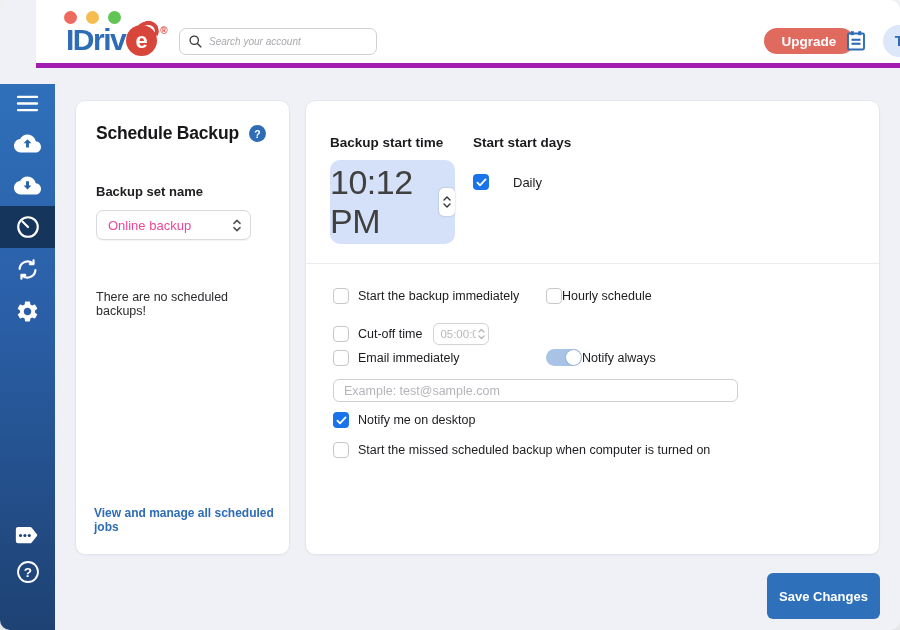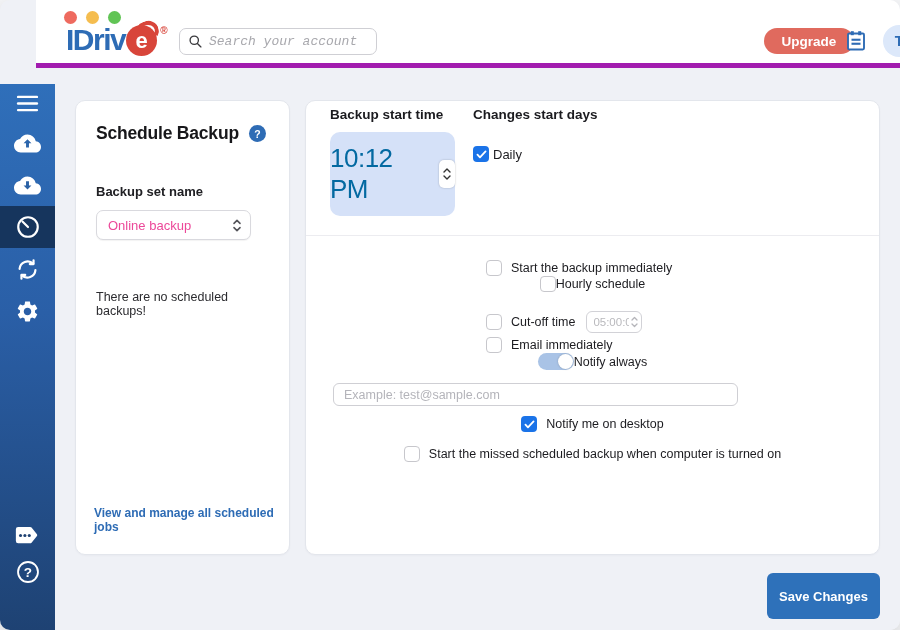--- a/index.html
+++ b/index.html
@@ -40,22 +40,22 @@
     transform:rotate(-18deg);
   }
   .logo-reg { color:#d8453a; font-size:10px; font-weight:700; margin-left:3px; margin-top:2px; }
 
   .search {
     position:absolute; left:143px; top:28px; width:198px; height:27px;
     border:1px solid #cfcfd4; border-radius:7px; background:#fff;
     display:flex; align-items:center; padding:0 8px; gap:6px;
   }
   .search input {
-    border:none; outline:none; flex:1; font-size:13px; background:transparent;
-    font-style:italic; color:#0369a1; font-family:Liberation Mono, monospace; min-width:0;
+    border:none; outline:none; flex:1; font-size:10px; background:transparent;
+    font-style:italic; color:#0369a1; font-family:Liberation Sans, sans-serif; min-width:0;
   }
   .search input::placeholder { color:#a8a8ad; font-style:italic; }
 
   .upgrade-btn {
     position:absolute; left:728px; top:28px; width:90px; height:26px;
     border:none; border-radius:13px; background:#e06a5e; color:#fff;
     font-size:13.5px; font-weight:700; font-family:inherit; cursor:pointer;
     display:flex; align-items:center; justify-content:center;
   }
   .cal-btn {
@@ -110,55 +110,55 @@
     display:flex; align-items:center; padding:0 8px 0 11px; cursor:pointer;
   }
   .select-value { flex:1; font-size:13px; color:#ec4899; }
   .empty-msg { margin-top:50px; font-size:12.5px; color:#2b2b2f; }
   .manage-link {
     position:absolute; left:18px; bottom:20px; font-size:12px; font-weight:700;
     color:#2e6cb5; text-decoration:none; cursor:pointer;
   }
 
   
-  .top-row { display:flex; align-items:flex-start; padding:6px 24px 0 24px; }
+  .top-row { display:flex; align-items:flex-start; padding:34px 24px 0 24px; }
   .time-col { width:143px; }
   .days-col { flex:1; }
   .section-label { font-size:13.5px; font-weight:700; color:#1b1b1f; }
   .time-picker {
     margin-top:10px; width:125px; height:84px; background:#d5e1f8; border-radius:10px;
     display:flex; align-items:center; justify-content:center; gap:6px; cursor:pointer;
   }
-  .time-value { font-size:26px; color:#0369a1; letter-spacing:-.5px; }
+  .time-value { font-size:34px; color:#404040; letter-spacing:-.5px; }
   .stepper {
     width:16px; height:28px; background:#fff; border-radius:5px;
     box-shadow:0 0 2px rgba(0,0,0,.25);
     display:flex; flex-direction:column; align-items:center; justify-content:center; gap:2px;
     cursor:pointer; flex:none;
   }
-  .daily-row { margin-top:24px; display:flex; align-items:center; gap:4px; }
+  .daily-row { margin-top:24px; display:flex; align-items:center; gap:24px; }
   .checkbox {
     width:16px; height:16px; border-radius:4px; border:1.5px solid #c7c7cc; background:#fff;
     cursor:pointer; flex:none;
   }
   .checkbox.checked {
     background:#1a73e8; border:none;
     display:flex; align-items:center; justify-content:center;
   }
   .cb-label { font-size:13px; color:#1c1c20; }
   .pills-row { margin-top:16px; display:flex; gap:7px; }
   .day-pill {
     min-width:47px; height:36px; border-radius:18px; background:#1274bc; color:#fff;
     font-size:13.5px; font-weight:700; display:flex; align-items:center; justify-content:center;
     cursor:pointer; letter-spacing:.2px;
   }
   .divider { border-top:1px solid #ececf0; margin-top:19px; }
 
   .options { padding:24px 27px 0 27px; }
-  .opt-row { display:flex; align-items:center;flex-direction:column; }
+  .opt-row { display:flex; align-items:center; }
   .opt-row.r1 { margin-bottom:19px; }
   .opt-row.r2 { margin-bottom:4px; }
   .opt-row.r3 { margin-bottom:13px; }
   .opt-row.r4 { margin-bottom:14px; }
   .opt-left { display:flex; align-items:center; gap:9px; width:213px; flex:none; }
   .opt-right { display:flex; align-items:center; }
   .opt-label { font-size:12.5px; color:#1c1c20; }
   .mini-field {
     width:56px; height:22px; border:1px solid #d2d2d7; border-radius:6px; background:#fff;
     display:flex; align-items:center; padding:0 3px 0 6px; gap:2px; margin-left:2px;
@@ -340,21 +340,21 @@
               <svg width="8" height="5" viewBox="0 0 8 5" fill="none" stroke="#333" stroke-width="1.4" stroke-linecap="round" stroke-linejoin="round">
                   <polyline points="1,4 4,1 7,4"></polyline>
                 </svg>
               <svg width="8" height="5" viewBox="0 0 8 5" fill="none" stroke="#333" stroke-width="1.4" stroke-linecap="round" stroke-linejoin="round">
                   <polyline points="1,1 4,4 7,1"></polyline>
                 </svg>
             </span>
           </div>
         </div>
         <div class="days-col">
-          <div class="section-label">Changes start days</div>
+          <div class="section-label">Start start days</div>
           <div class="daily-row">
             <span class="checkbox checked">
               <svg width="11" height="9" viewBox="0 0 12 10">
                   <path d="M1.5 5.2l2.8 2.9L10.5 1.6" stroke="#fff" stroke-width="2" fill="none" stroke-linecap="round" stroke-linejoin="round"></path>
                 </svg>
             </span>
             <span class="cb-label">Daily</span>
           </div>
         </div>
       </div>

